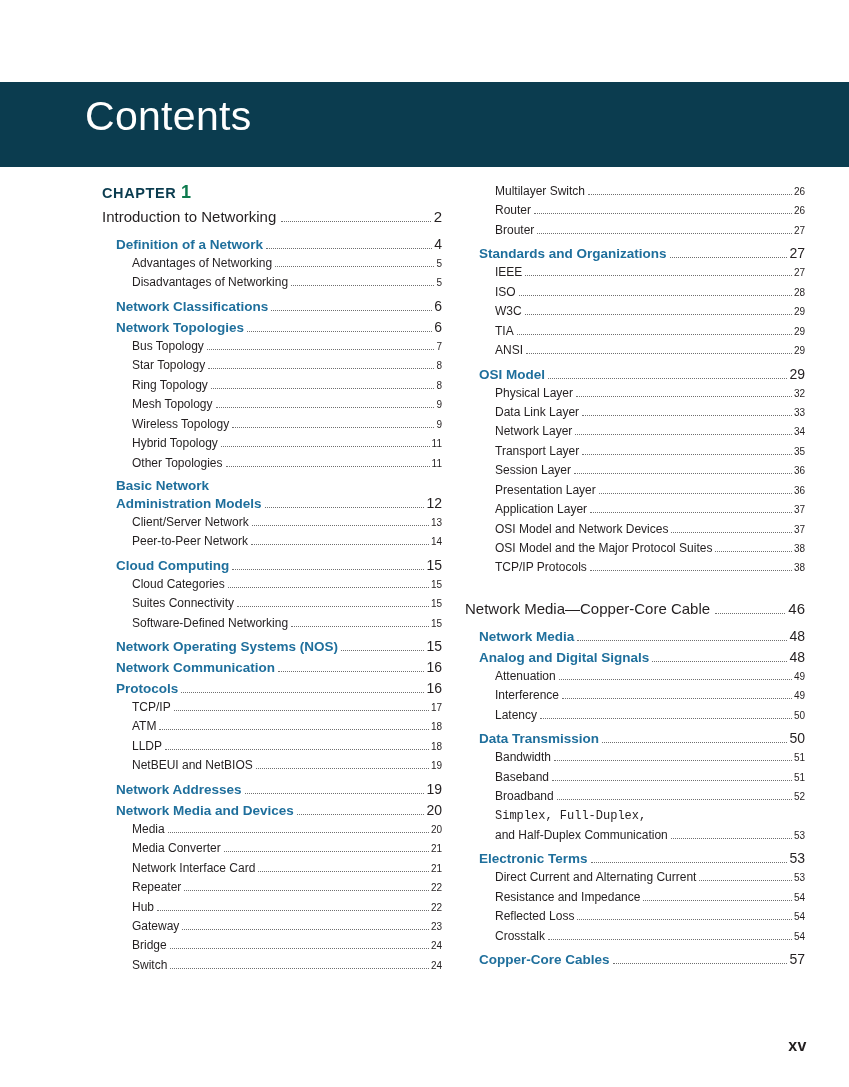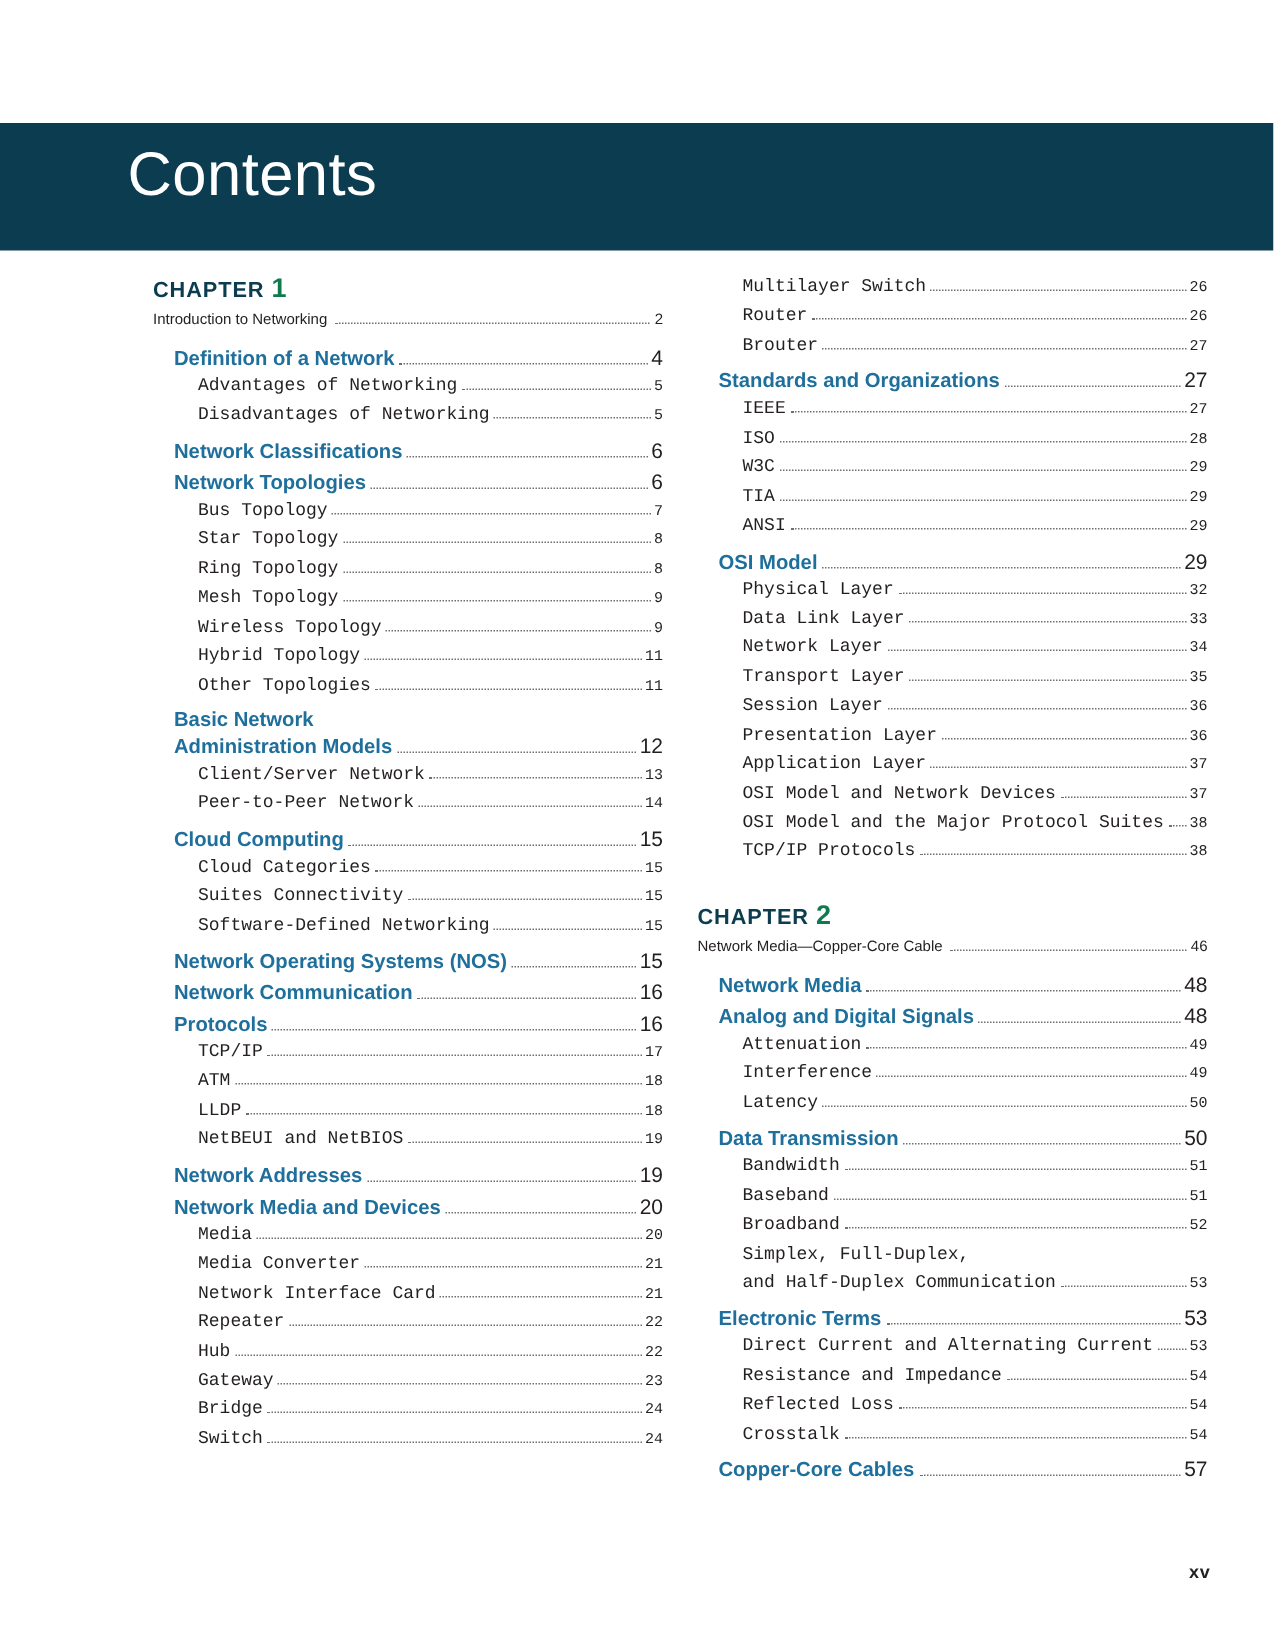--- a/index.html
+++ b/index.html
@@ -68,21 +68,21 @@
   }
   .chapter-head .num {
     color: #0e7a4e;
     font-size: 18px;
     font-weight: bold;
     letter-spacing: 0;
   }
   .chapter-title-row {
     display: flex;
     align-items: baseline;
-    font-size: 10px;
+    font-size: 15px;
     color: #231f20;
     margin-bottom: 10px;
     width: 340px;
   }
   .chapter-title-row .t { white-space: nowrap; }
   .chapter-title-row .dots {
     flex: 1 1 auto;
     border-bottom: 1.3px dotted #6f6f6f;
     margin: 0 3px 4px 5px;
     height: 1px;
@@ -131,41 +131,40 @@
     line-height: 1.25;
   }
 
   
   .lvl2 {
     font-size: 12px;
     color: #231f20;
     margin-left: 30px;
     width: 310px;
     line-height: 1.62;
-    font-family: Liberation Mono, monospace;
   }
   .lvl2 .pg { font-size: 10px; }
 
   
   .lvl2-line {
     font-size: 12px;
     color: #231f20;
     margin-left: 30px;
     width: 310px;
     line-height: 1.62;
     font-family: Liberation Mono, monospace;
   }
 
   .chapter-block-2 { margin-top: 22px; }
 
   .folio {
     position: absolute;
     right: 66px;
     bottom: 32px;
-    font-size: 12px;
+    font-size: 16px;
     font-weight: bold;
     color: #231f20;
     letter-spacing: 0.5px;
   }
 </style>
 </head>
 <body>
 
 <div class="page">
 
@@ -469,24 +468,20 @@
             <span class="pg">38</span>
           </div>
           <div class="entry lvl2">
             <span class="t">TCP/IP Protocols</span>
             <span class="dots"></span>
             <span class="pg">38</span>
           </div>
         </div>
 
       <div class="chapter-block-2">
-        <div class="chapter-head">
-          <span>CHAPTER</span>
-          <span class="num">2</span>
-        </div>
         <div class="chapter-title-row">
           <span class="t">Network Media—Copper-Core Cable</span>
           <span class="dots"></span>
           <span class="pg">46</span>
         </div>
       </div>
 
       <div id="right-entries">
           <div class="entry lvl1">
             <span class="t">Network Media</span>

